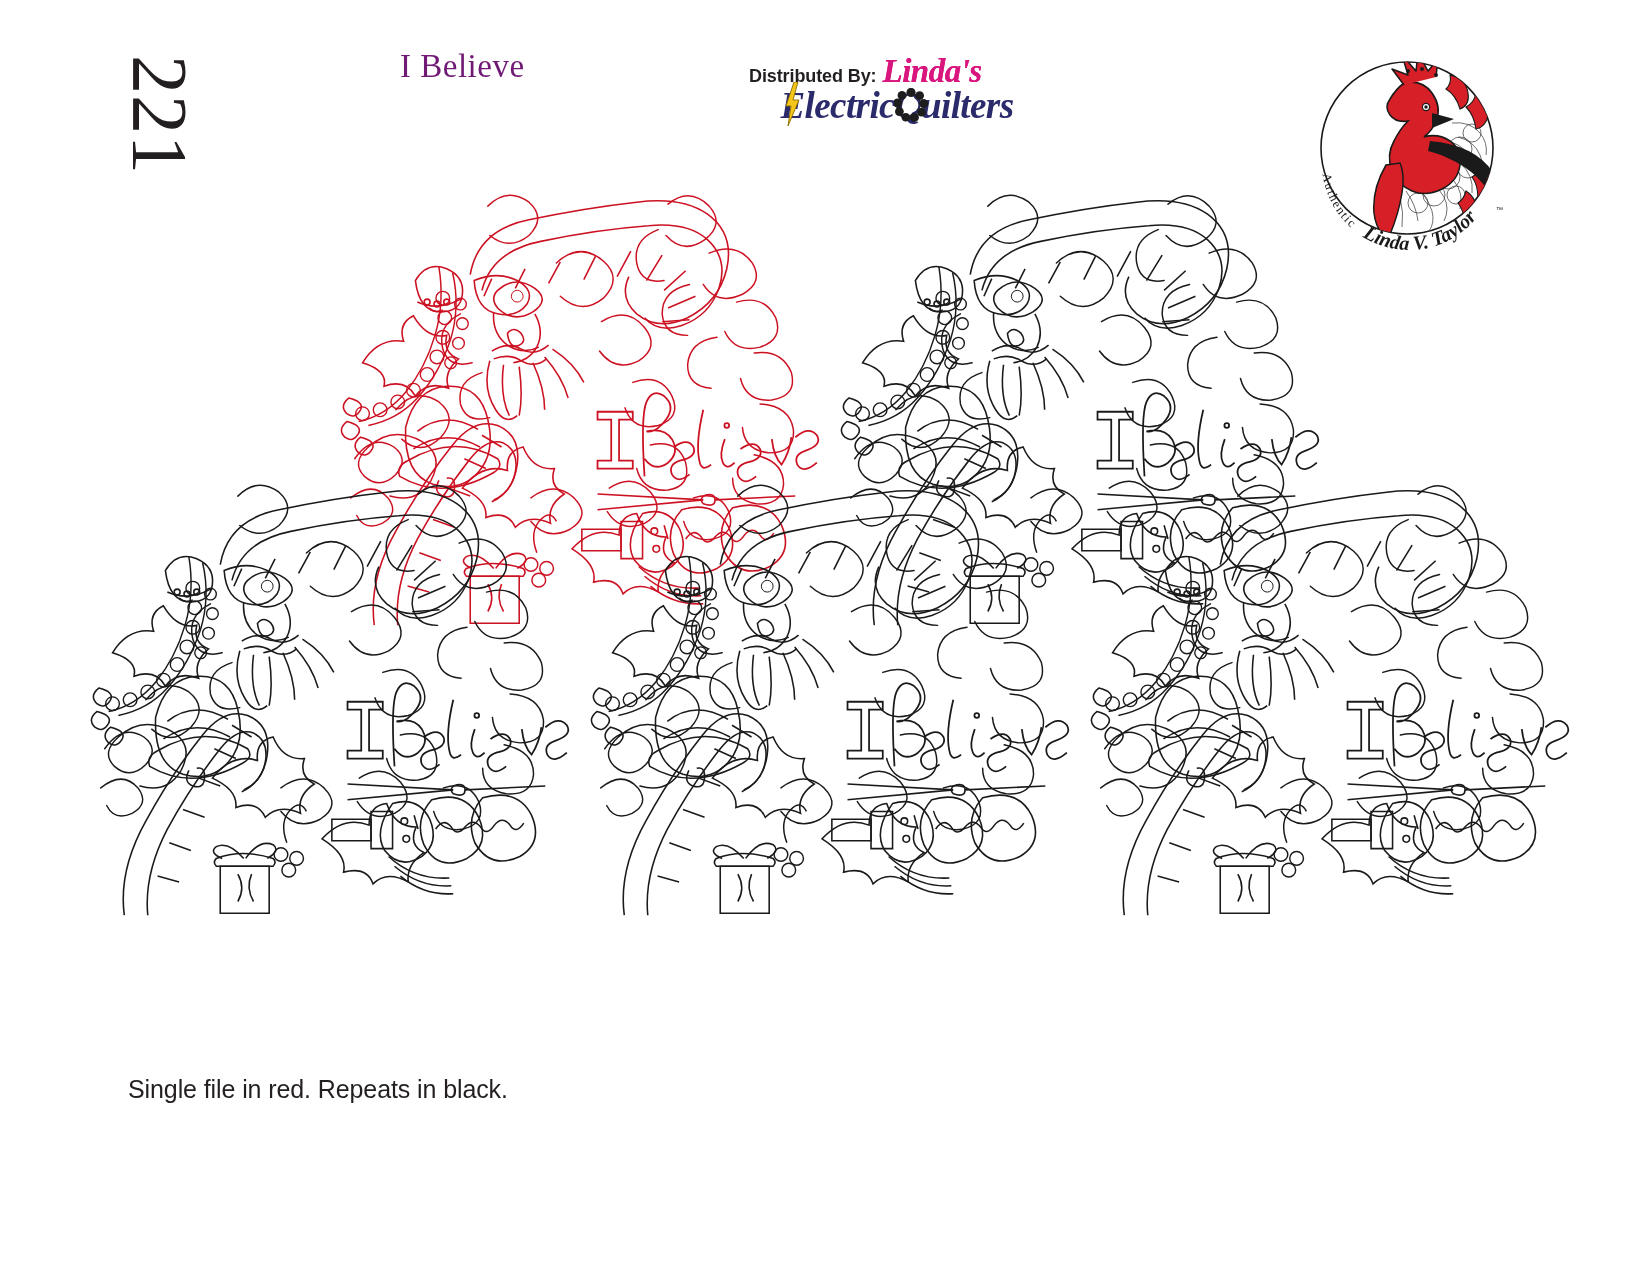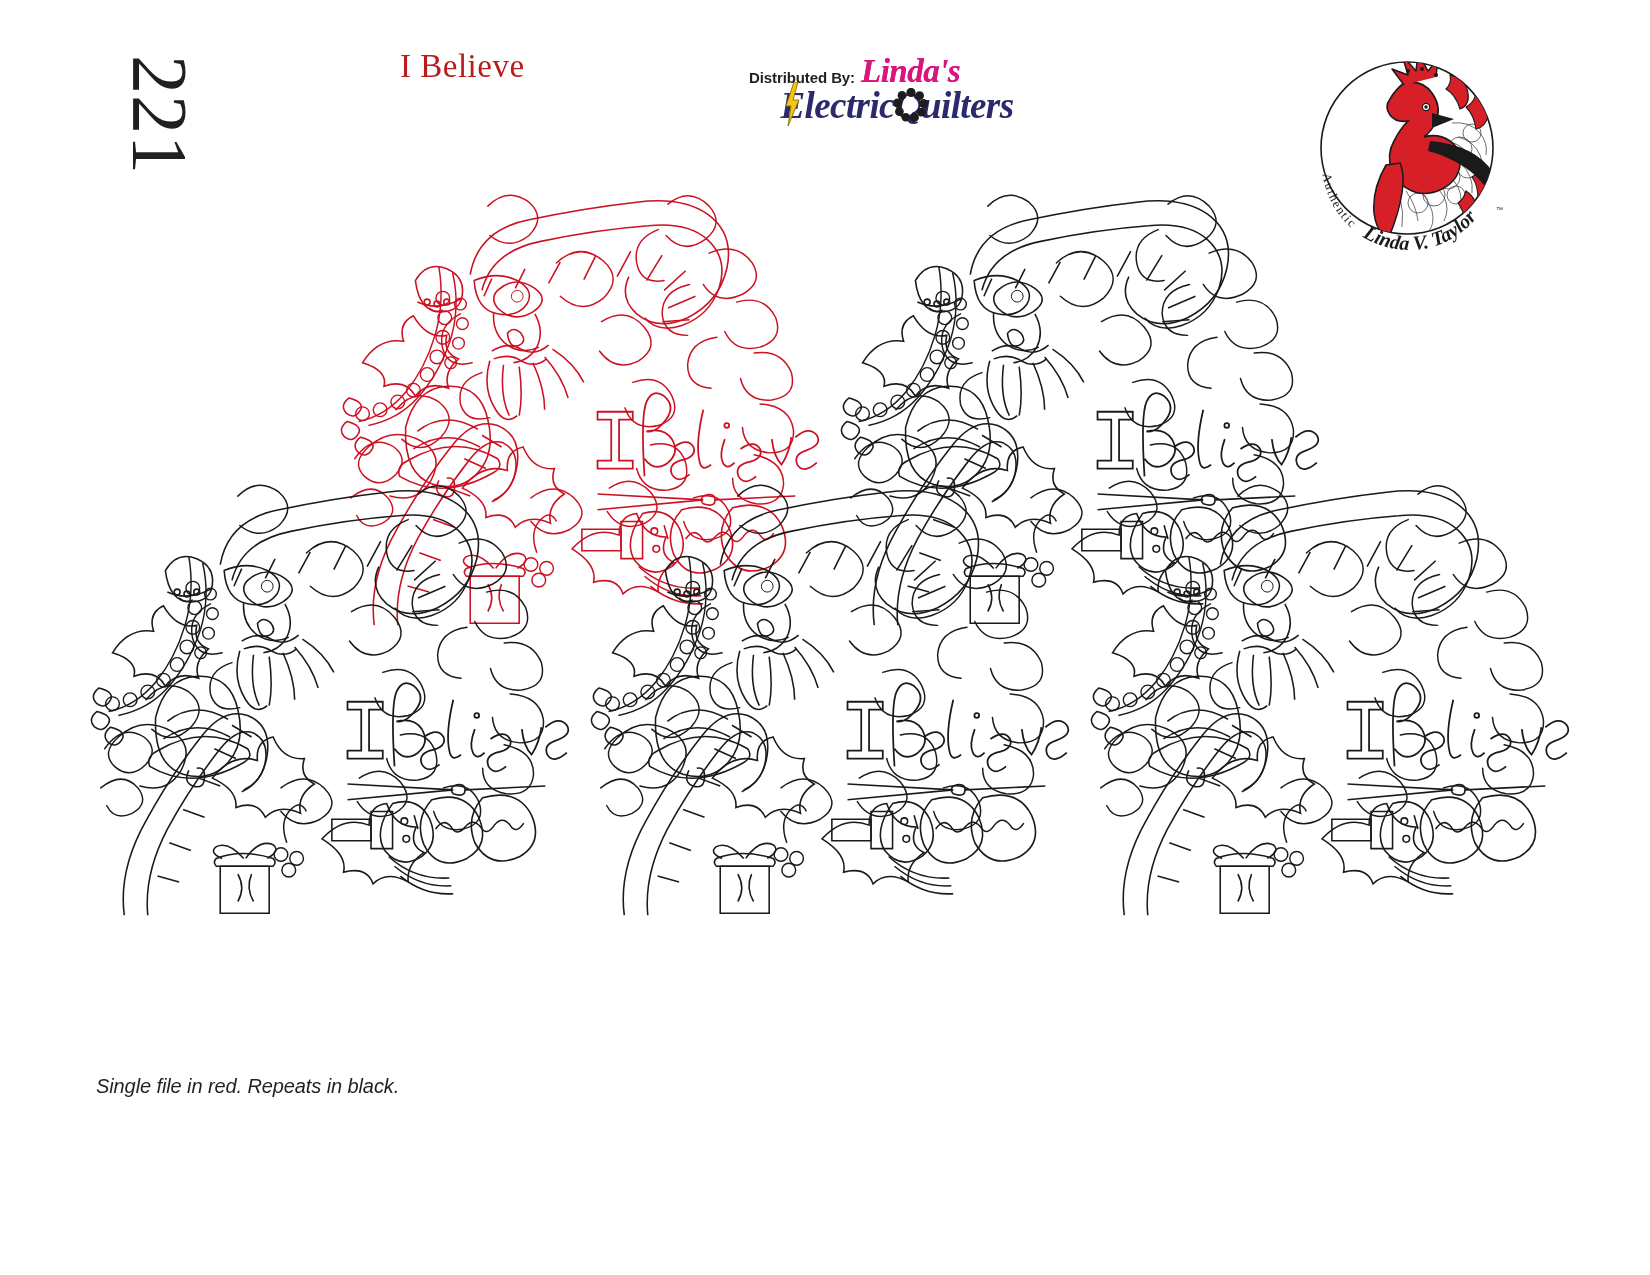--- a/index.html
+++ b/index.html
@@ -12,34 +12,34 @@
     font-family:"Liberation Serif",serif;
     font-size:78px; font-weight:400; letter-spacing:1px; color:#231f20;
     transform:rotate(90deg); transform-origin:left top;
     white-space:nowrap;
   }
 
   
   #design-title{
     position:absolute; left:400px; top:48px;
     font-family:"Liberation Serif",serif;
-    font-size:33px; font-weight:400; color:#b91c1c; letter-spacing:.5px;
+    font-size:33px; font-weight:400; color:#701a75; letter-spacing:.5px;
   }
 
   
   #distributor-block{
     position:absolute; left:747px; top:58px; width:300px;
     text-align:center;
   }
   #distributed-by-row{
     display:flex; align-items:flex-end; justify-content:flex-start;
     gap:6px; height:30px; padding-left:2px;
   }
   #distributed-by-label{
-    font-size:15px; font-weight:600; color:#231f20; letter-spacing:-.1px;
+    font-size:18px; font-weight:600; color:#231f20; letter-spacing:-.1px;
     line-height:1; padding-bottom:3px;
   }
   #lindas-script{
     font-family:"Liberation Serif",serif; font-style:italic;
     font-size:33px; color:#d9157e; font-weight:700;
     line-height:1; letter-spacing:-.5px;
     text-shadow:0 0 .4px #d9157e;
   }
   #brand-wordmark{
     position:relative; height:42px; margin-top:-4px;
@@ -70,22 +70,22 @@
   }
 
   
   #artwork-area{
     position:absolute; left:275px; top:165px; width:1000px; height:760px;
   }
   .motif-block{ position:absolute; width:600px; height:470px; }
 
   
   #footer-note{
-    position:absolute; left:96px; top:1075px;
-    font-size:20px; font-weight:400; color:#231f20; letter-spacing:-.1px;font-style:italic;
+    position:absolute; left:128px; top:1075px;
+    font-size:25px; font-weight:400; color:#231f20; letter-spacing:-.1px;
   }
 </style>
 </head>
 <body>
 
 <div id="catalog-number" data-name="catalog-number">221</div>
 
 <div id="design-title" data-name="page-title">I Believe</div>
 
 <div id="distributor-block" data-name="distributor-block">

